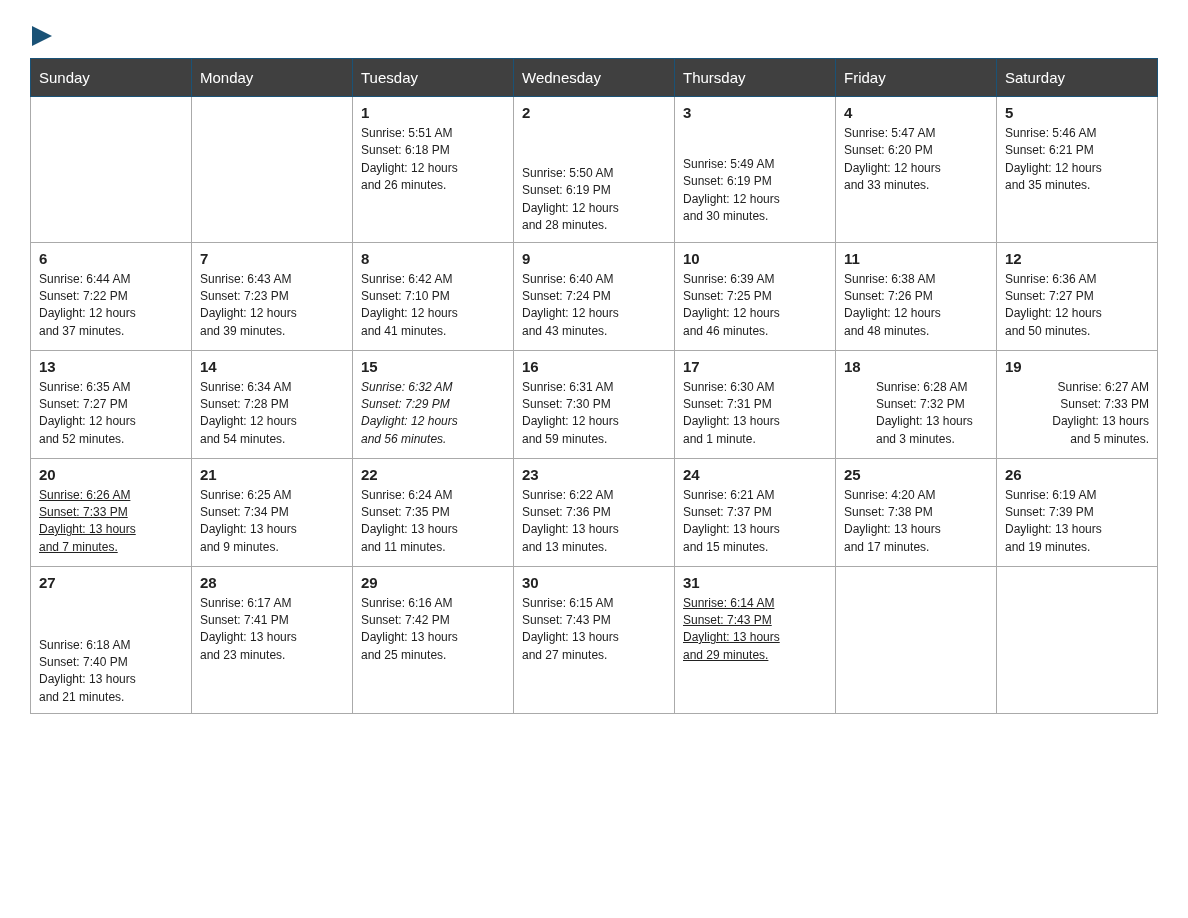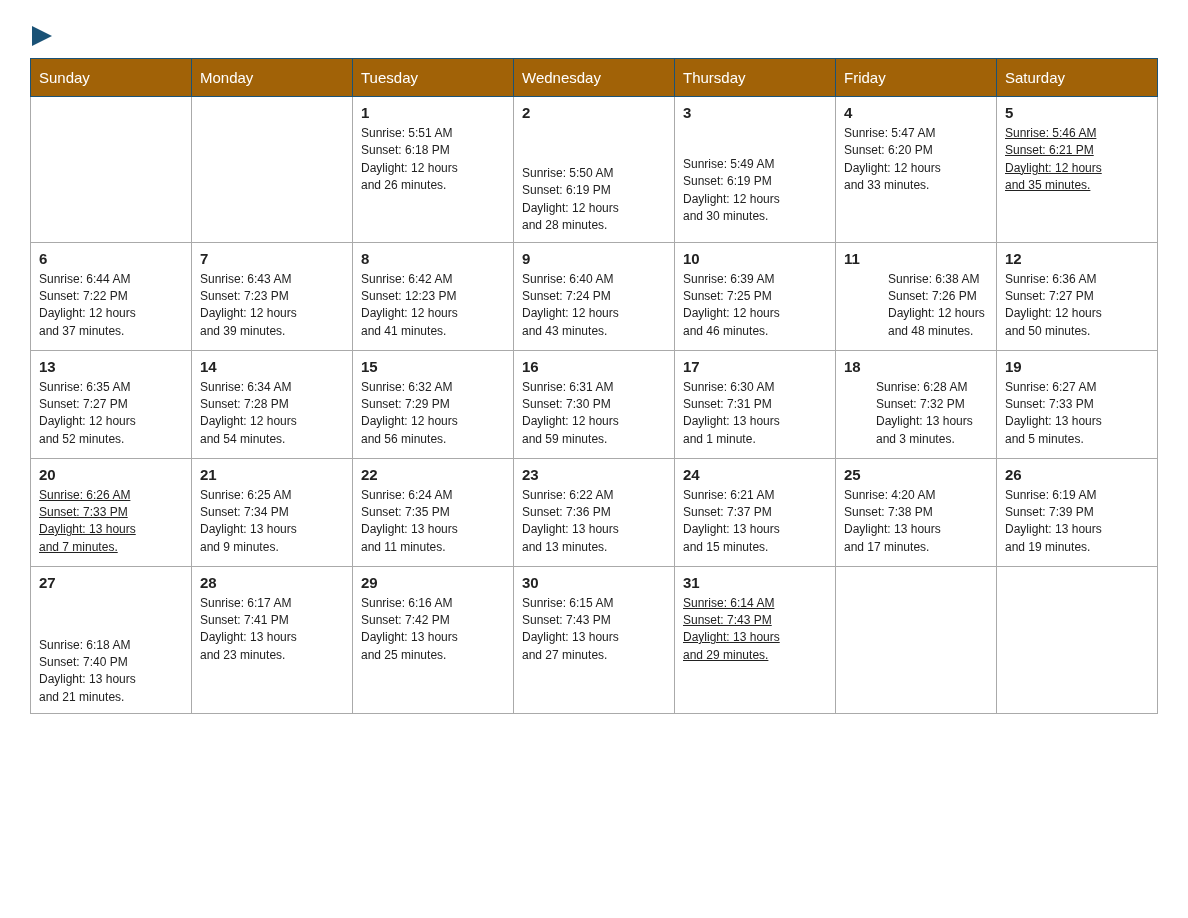--- a/index.html
+++ b/index.html
@@ -45,21 +45,21 @@
       font-size: 20px;
       color: #444;
       margin-top: 4px;
     }
     table {
       width: 100%;
       border-collapse: collapse;
       margin-top: 10px;
     }
     thead tr th {
-      background-color: #a16207;
+      background-color: #404040;
       color: #fff;
       padding: 10px 8px;
       font-size: 15px;
       font-weight: normal;
       text-align: left;
       border: 1px solid #1a5276;
     }
     tbody tr td {
       border: 1px solid #aaa;
       vertical-align: top;
@@ -149,21 +149,21 @@
         </td>
         <td>
           <span class="day-number">4</span>
           <div class="day-info" style="white-space: pre-line;">Sunrise: 5:47 AM
 Sunset: 6:20 PM
 Daylight: 12 hours
 and 33 minutes.</div>
         </td>
         <td>
           <span class="day-number">5</span>
-          <div class="day-info" style="white-space: pre-line; text-decoration: underline;">Sunrise: 5:46 AM
+          <div class="day-info" style="white-space: pre-line;">Sunrise: 5:46 AM
 Sunset: 6:21 PM
 Daylight: 12 hours
 and 35 minutes.</div>
         </td>
       </tr>
       <tr>
         <td>
           <span class="day-number">6</span>
           <div class="day-info" style="white-space: pre-line;">Sunrise: 6:44 AM
 Sunset: 7:22 PM
@@ -173,41 +173,41 @@
         <td>
           <span class="day-number">7</span>
           <div class="day-info" style="white-space: pre-line;">Sunrise: 6:43 AM
 Sunset: 7:23 PM
 Daylight: 12 hours
 and 39 minutes.</div>
         </td>
         <td>
           <span class="day-number">8</span>
           <div class="day-info" style="white-space: pre-line;">Sunrise: 6:42 AM
-Sunset: 12:23 PM
+Sunset: 7:10 PM
 Daylight: 12 hours
 and 41 minutes.</div>
         </td>
         <td>
           <span class="day-number">9</span>
           <div class="day-info" style="white-space: pre-line;">Sunrise: 6:40 AM
 Sunset: 7:24 PM
 Daylight: 12 hours
 and 43 minutes.</div>
         </td>
         <td>
           <span class="day-number">10</span>
           <div class="day-info" style="white-space: pre-line;">Sunrise: 6:39 AM
 Sunset: 7:25 PM
 Daylight: 12 hours
 and 46 minutes.</div>
         </td>
         <td>
           <span class="day-number">11</span>
-          <div class="day-info" style="white-space: pre-line; margin-left: 44px;">Sunrise: 6:38 AM
+          <div class="day-info" style="white-space: pre-line;">Sunrise: 6:38 AM
 Sunset: 7:26 PM
 Daylight: 12 hours
 and 48 minutes.</div>
         </td>
         <td>
           <span class="day-number">12</span>
           <div class="day-info" style="white-space: pre-line;">Sunrise: 6:36 AM
 Sunset: 7:27 PM
 Daylight: 12 hours
 and 50 minutes.</div>
@@ -223,21 +223,21 @@
         </td>
         <td>
           <span class="day-number">14</span>
           <div class="day-info" style="white-space: pre-line;">Sunrise: 6:34 AM
 Sunset: 7:28 PM
 Daylight: 12 hours
 and 54 minutes.</div>
         </td>
         <td>
           <span class="day-number">15</span>
-          <div class="day-info" style="white-space: pre-line;">Sunrise: 6:32 AM
+          <div class="day-info" style="white-space: pre-line; font-style: italic;">Sunrise: 6:32 AM
 Sunset: 7:29 PM
 Daylight: 12 hours
 and 56 minutes.</div>
         </td>
         <td>
           <span class="day-number">16</span>
           <div class="day-info" style="white-space: pre-line;">Sunrise: 6:31 AM
 Sunset: 7:30 PM
 Daylight: 12 hours
 and 59 minutes.</div>
@@ -251,21 +251,21 @@
         </td>
         <td>
           <span class="day-number">18</span>
           <div class="day-info" style="white-space: pre-line; margin-left: 32px;">Sunrise: 6:28 AM
 Sunset: 7:32 PM
 Daylight: 13 hours
 and 3 minutes.</div>
         </td>
         <td>
           <span class="day-number">19</span>
-          <div class="day-info" style="white-space: pre-line;">Sunrise: 6:27 AM
+          <div class="day-info" style="white-space: pre-line; text-align: right;">Sunrise: 6:27 AM
 Sunset: 7:33 PM
 Daylight: 13 hours
 and 5 minutes.</div>
         </td>
       </tr>
       <tr>
         <td>
           <span class="day-number">20</span>
           <div class="day-info" style="white-space: pre-line; text-decoration: underline;">Sunrise: 6:26 AM
 Sunset: 7:33 PM

